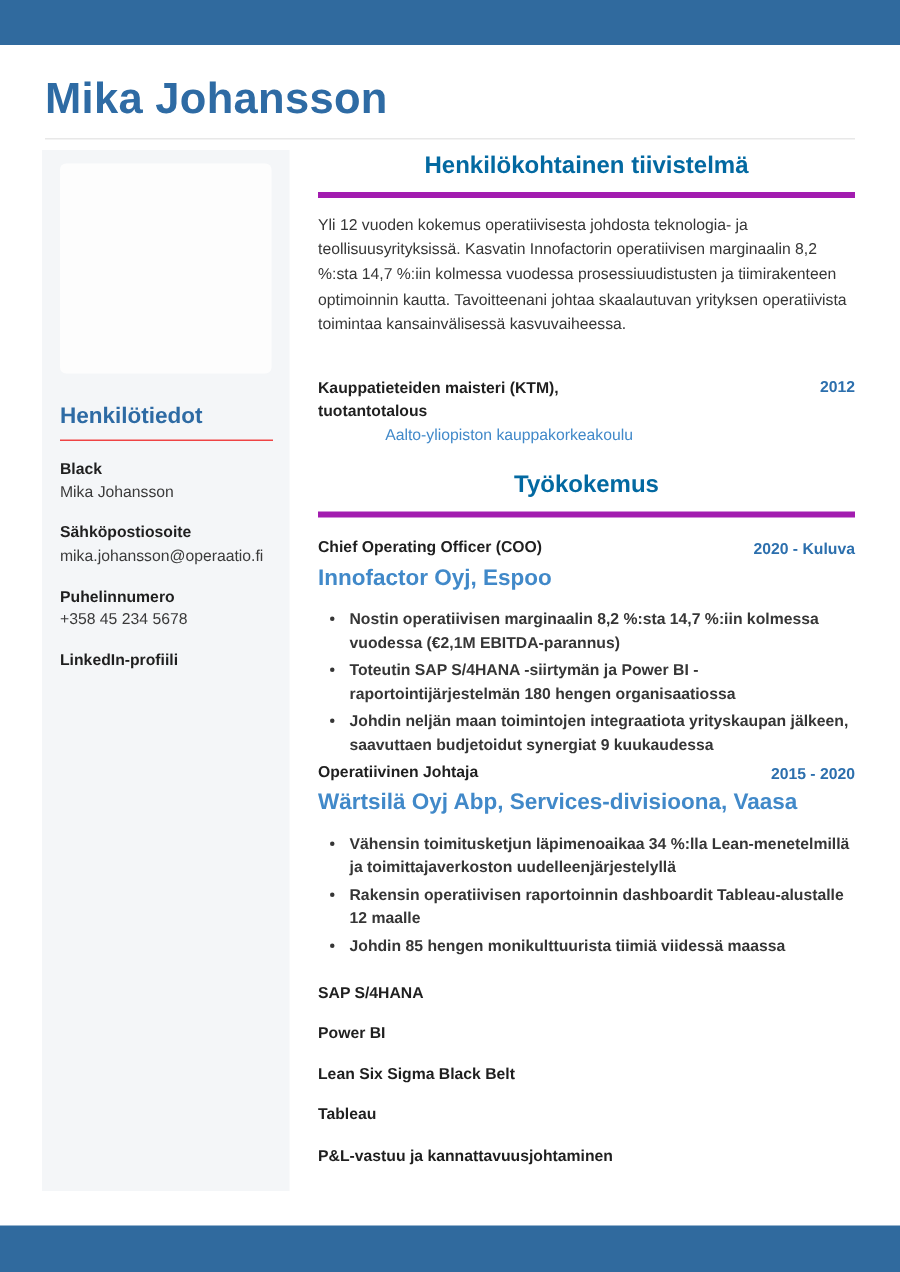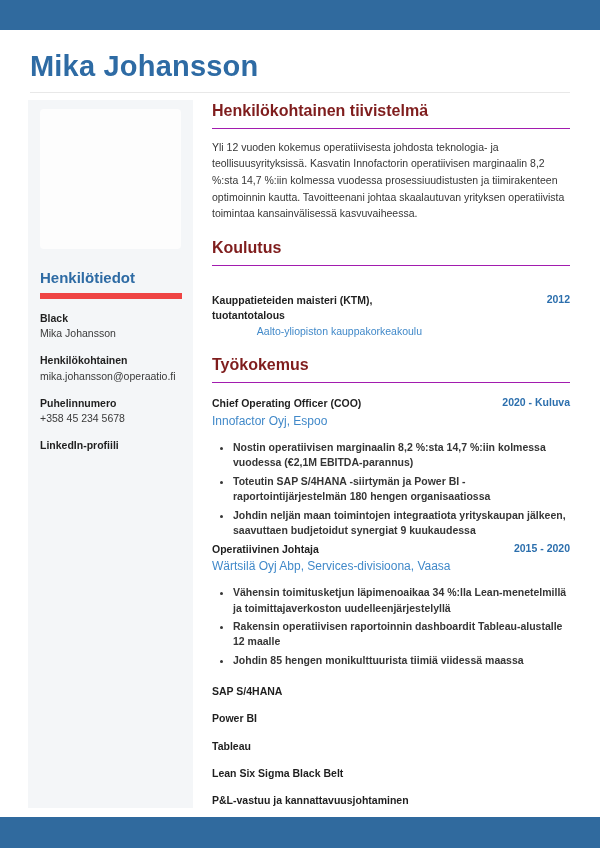--- a/index.html
+++ b/index.html
@@ -38,55 +38,56 @@
     width: 141px; height: 140px;
     background: #fdfdfd;
     border-radius: 4px;
   }
   .sidebar-title {
     margin: 20px 0 0 0;
     color: #2e6ba4;
     font-size: 15px;
     font-weight: bold;
     padding-bottom: 7px;
-    border-bottom: 6px solid #ef4444;
+    border-bottom: 1px solid #ef4444;
   }
   .field { margin-top: 12px; }
   .field-label { font-size: 10.5px; font-weight: bold; color: #1f1f1f; line-height: 1.45; }
   .field-value { font-size: 10.5px; color: #3a3a3a; line-height: 1.45; word-break: break-word; }
 
   
   .main { flex: 1; min-width: 0; padding-top: 2px; }
   .section-title {
     margin: 0;
-    color: #7f1d1d;
+    color: #0369a1;
     font-size: 16px;
     font-weight: bold;
     padding-bottom: 8px;
-    border-bottom: 1px solid #a21caf;
+    border-bottom: 4px solid #a21caf;
+    text-align: center;
   }
   .summary-text {
     margin: 10px 0 0 0;
     font-size: 10.5px;
     line-height: 1.58;
     color: #363636;
   }
   .section { margin-top: 0; }
   .section + .section { margin-top: 17px; }
 
   .edu-entry { display: flex; justify-content: space-between; align-items: flex-start; margin-top: 27px; }
   .edu-degree { font-size: 10.5px; font-weight: bold; color: #1f1f1f; line-height: 1.45; max-width: 210px; }
   .edu-school { font-size: 10.5px; color: #4189c9; line-height: 1.45; margin-top: 1px; text-align: right; }
   .entry-date { font-size: 10.5px; font-weight: bold; color: #2c6fad; white-space: nowrap; }
 
   .job { margin-top: 13px; }
   .job + .job { margin-top: 2px; }
-  .job-head { display: flex; justify-content: space-between; align-items: flex-start; }
+  .job-head { display: flex; justify-content: space-between; align-items: center; }
   .job-role { font-size: 10.5px; font-weight: bold; color: #1f1f1f; line-height: 1.45; }
-  .job-company { font-size: 12px; color: #4189c9; line-height: 1.45; margin-top: 1px; }
+  .job-company { font-size: 15px; color: #4189c9; line-height: 1.45; margin-top: 1px; font-weight: bold; }
   .job-bullets { margin: 10px 0 0 0; padding-left: 21px; }
   .job-bullets li {
     font-size: 10.5px;
     line-height: 1.47;
     color: #363636;
     margin-bottom: 3px;
     font-weight: bold;
   }
 
   .skills-list { margin: 2px 0 0 0; padding: 0; list-style: none; }
@@ -111,41 +112,40 @@
   <aside class="sidebar">
     <div class="photo"></div>
 
     <h2 class="sidebar-title">Henkilötiedot</h2>
 
     <div class="field">
       <div class="field-label">Black</div>
       <div class="field-value">Mika Johansson</div>
     </div>
     <div class="field">
-      <div class="field-label">Henkilökohtainen</div>
+      <div class="field-label">Sähköpostiosoite</div>
       <div class="field-value">mika.johansson@operaatio.fi</div>
     </div>
     <div class="field">
       <div class="field-label">Puhelinnumero</div>
       <div class="field-value">+358 45 234 5678</div>
     </div>
     <div class="field">
       <div class="field-label">LinkedIn-profiili</div>
     </div>
   </aside>
 
   <main class="main">
 
     <section class="section">
       <h2 class="section-title">Henkilökohtainen tiivistelmä</h2>
       <p class="summary-text">Yli 12 vuoden kokemus operatiivisesta johdosta teknologia- ja teollisuusyrityksissä. Kasvatin Innofactorin operatiivisen marginaalin 8,2 %:sta 14,7 %:iin kolmessa vuodessa prosessiuudistusten ja tiimirakenteen optimoinnin kautta. Tavoitteenani johtaa skaalautuvan yrityksen operatiivista toimintaa kansainvälisessä kasvuvaiheessa.</p>
     </section>
 
     <section class="section">
-      <h2 class="section-title">Koulutus</h2>
       <div class="edu-entry">
         <div>
           <div class="edu-degree">Kauppatieteiden maisteri (KTM), tuotantotalous</div>
           <div class="edu-school">Aalto-yliopiston kauppakorkeakoulu</div>
         </div>
         <div class="entry-date">2012</div>
       </div>
     </section>
 
     <section class="section">
@@ -175,22 +175,22 @@
           <li>Rakensin operatiivisen raportoinnin dashboardit Tableau-alustalle 12 maalle</li>
           <li>Johdin 85 hengen monikulttuurista tiimiä viidessä maassa</li>
         </ul>
       </div>
     </section>
 
     <section class="section">
       <ul class="skills-list">
         <li>SAP S/4HANA</li>
         <li>Power BI</li>
+        <li>Lean Six Sigma Black Belt</li>
         <li>Tableau</li>
-        <li>Lean Six Sigma Black Belt</li>
         <li>P&amp;L-vastuu ja kannattavuusjohtaminen</li>
       </ul>
     </section>
 
   </main>
 </div>
 
 <div class="bottombar"></div>
 
 </body></html>

